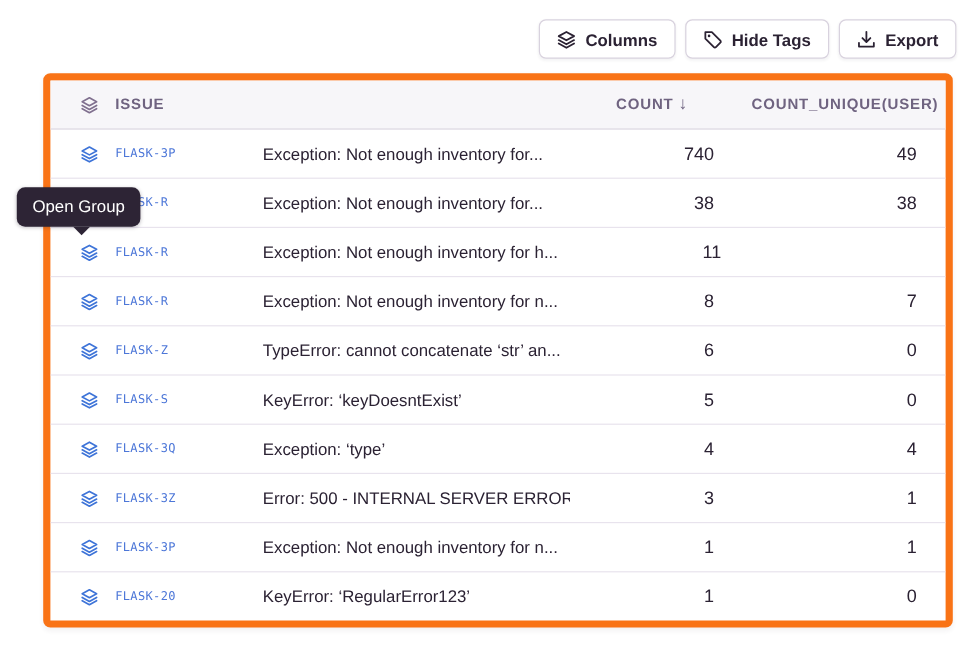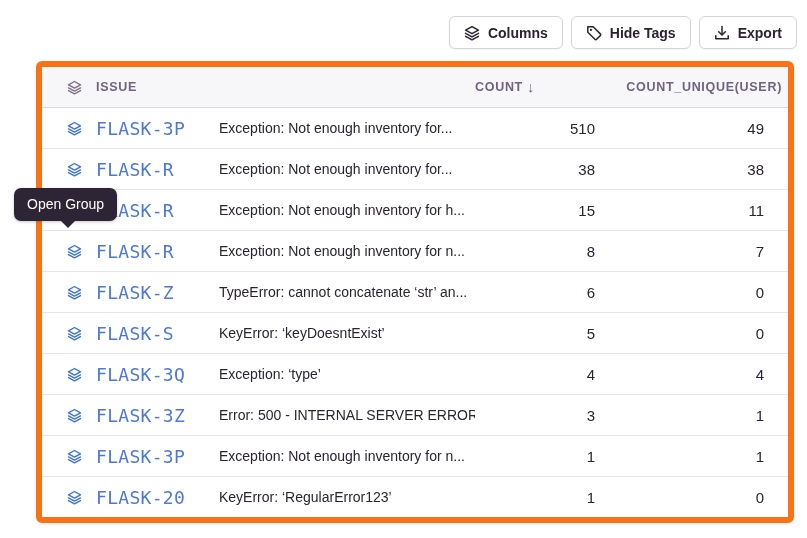--- a/index.html
+++ b/index.html
@@ -26,42 +26,41 @@
   .thead {
     display:grid; grid-template-columns:177px 1fr 150px 163px; height:41px;
     background:#f7f6f9; border-bottom:1px solid #ddd7e2;
   }
   .th {
     display:flex; align-items:center; font-size:12.5px; font-weight:700;
     letter-spacing:0.7px; color:#6f6380; white-space:nowrap;
   }
   .th-issue { padding-left:25px; gap:14px; }
   .th-issue svg { width:15px; height:15px; color:#80708f; flex-shrink:0; }
-  .th-count { justify-content:flex-start; padding-right:14px; gap:4px; cursor:pointer; }
+  .th-count { justify-content:center; padding-right:14px; gap:4px; cursor:pointer; }
   .sort-arrow { font-size:14.5px; font-weight:400; color:#6f6380; letter-spacing:0; }
   .th-unique { justify-content:flex-end; padding-right:6px; cursor:pointer; }
   .tr { display:grid; grid-template-columns:177px 1fr 150px 163px; height:40px; }
   .tr + .tr { border-top:1px solid #e8e3ed; height:41px; }
   .td { display:flex; align-items:center; font-size:14px; color:#2b2233; white-space:nowrap; }
   .td-issue { padding-left:25px; gap:14px; overflow:hidden; text-decoration:none; cursor:pointer; }
   .td-issue svg { width:15px; height:15px; color:#3e74d8; flex-shrink:0; }
   .issue-id {
-    font-family:"DejaVu Sans Mono", monospace; font-size:18px; letter-spacing:0.3px;
+    font-family:"DejaVu Sans Mono", monospace; font-size:10px; letter-spacing:0.3px;
     color:#4d77d8;
   }
   .td-title { padding-right:8px; overflow:hidden; font-size:14px; }
   .td-count { justify-content:flex-end; padding-right:30px; font-size:15px; }
   .td-unique { justify-content:flex-end; padding-right:24px; font-size:15px; }
   
   .tooltip {
     position:absolute; left:14px; top:156px; z-index:10;
     background:#2d2435; color:#ffffff; font-size:14px; font-weight:500;
     line-height:19px; padding:7px 13px; border-radius:7px;
     box-shadow:0 1px 3px rgba(43,34,51,0.25);
-    margin-top:32px;
   }
   .tooltip-caret {
     position:absolute; top:100%; left:47px; width:0; height:0;
     border-left:7px solid transparent; border-right:7px solid transparent;
     border-top:7px solid #2d2435;
   }
 </style>
 </head>
 <body>
 
@@ -126,21 +125,21 @@
     </div>
     <div id="tbody">
   <div class="tr">
     <a class="td td-issue">
       <svg viewBox="0 0 16 16">
               <use href="#icon-stack"></use>
             </svg>
       <span class="issue-id">FLASK-3P</span>
     </a>
     <div class="td td-title">Exception: Not enough inventory for...</div>
-    <div class="td td-count">510</div>
+    <div class="td td-count">740</div>
     <div class="td td-unique">49</div>
   </div>
 
   <div class="tr">
     <a class="td td-issue">
       <svg viewBox="0 0 16 16">
               <use href="#icon-stack"></use>
             </svg>
       <span class="issue-id">FLASK-R</span>
     </a>
@@ -150,21 +149,20 @@
   </div>
 
   <div class="tr">
     <a class="td td-issue">
       <svg viewBox="0 0 16 16">
               <use href="#icon-stack"></use>
             </svg>
       <span class="issue-id">FLASK-R</span>
     </a>
     <div class="td td-title">Exception: Not enough inventory for h...</div>
-    <div class="td td-count">15</div>
     <div class="td td-unique">11</div>
   </div>
 
   <div class="tr">
     <a class="td td-issue">
       <svg viewBox="0 0 16 16">
               <use href="#icon-stack"></use>
             </svg>
       <span class="issue-id">FLASK-R</span>
     </a>

